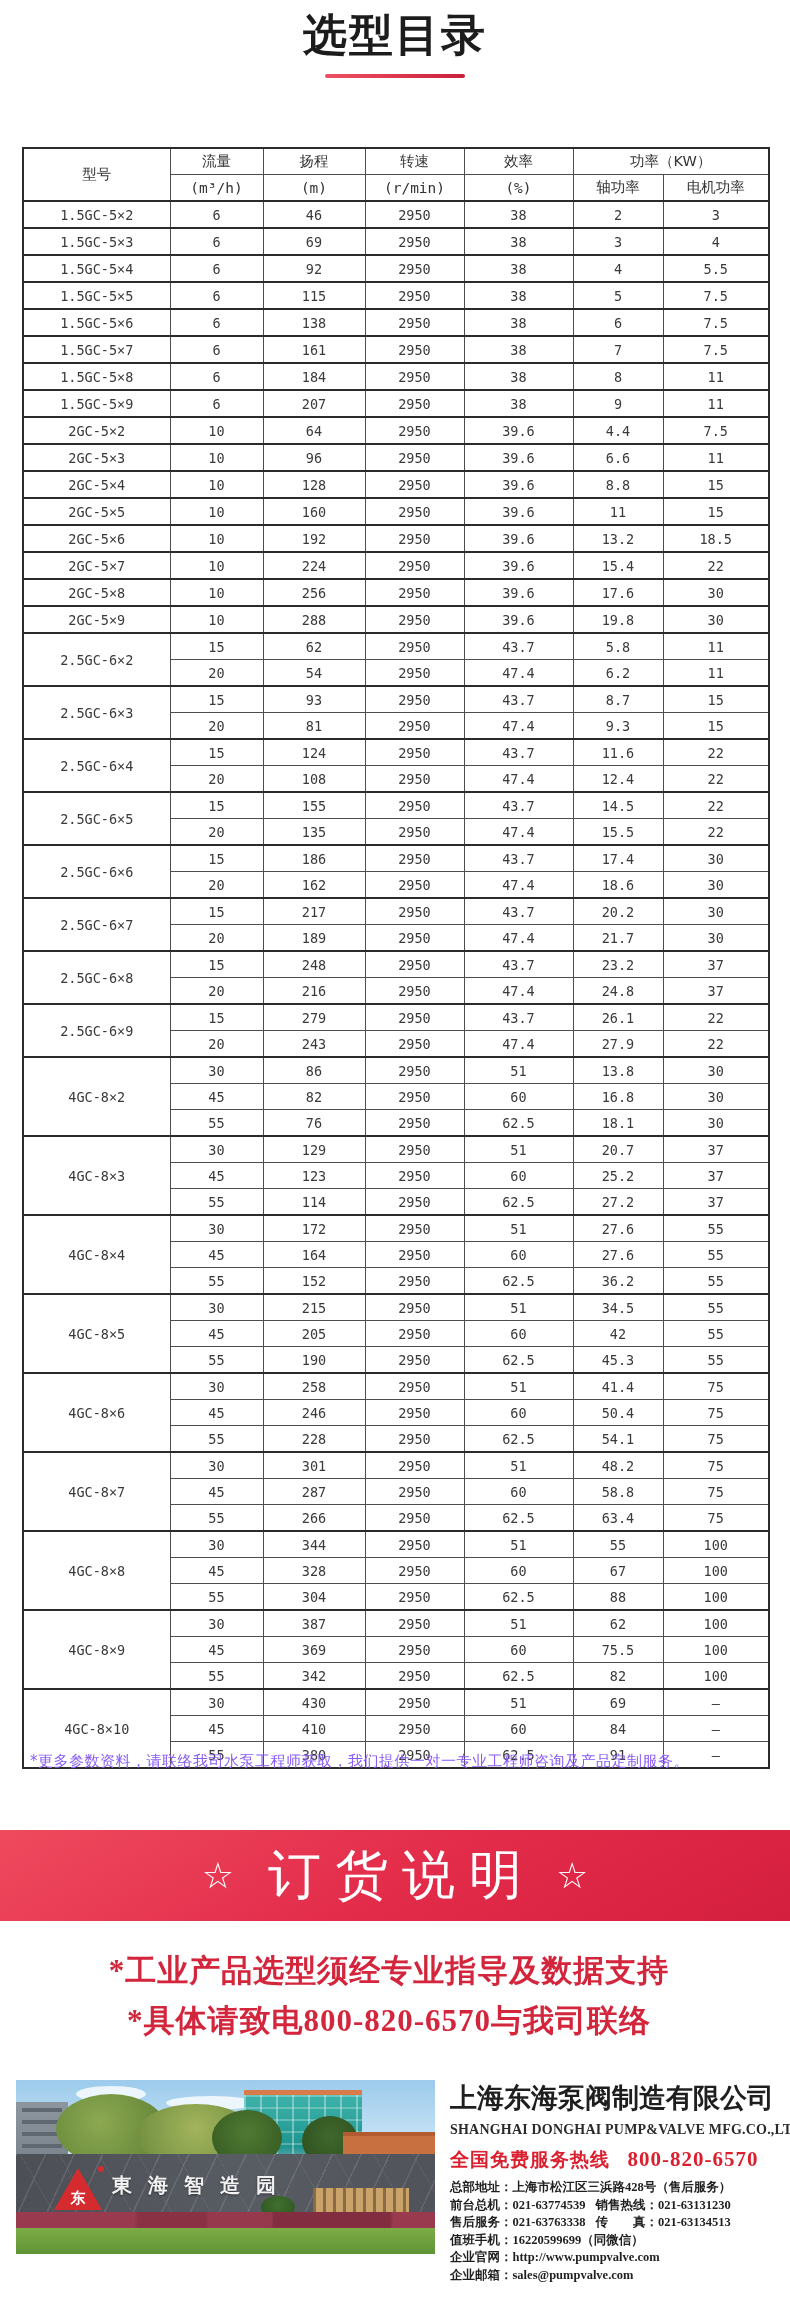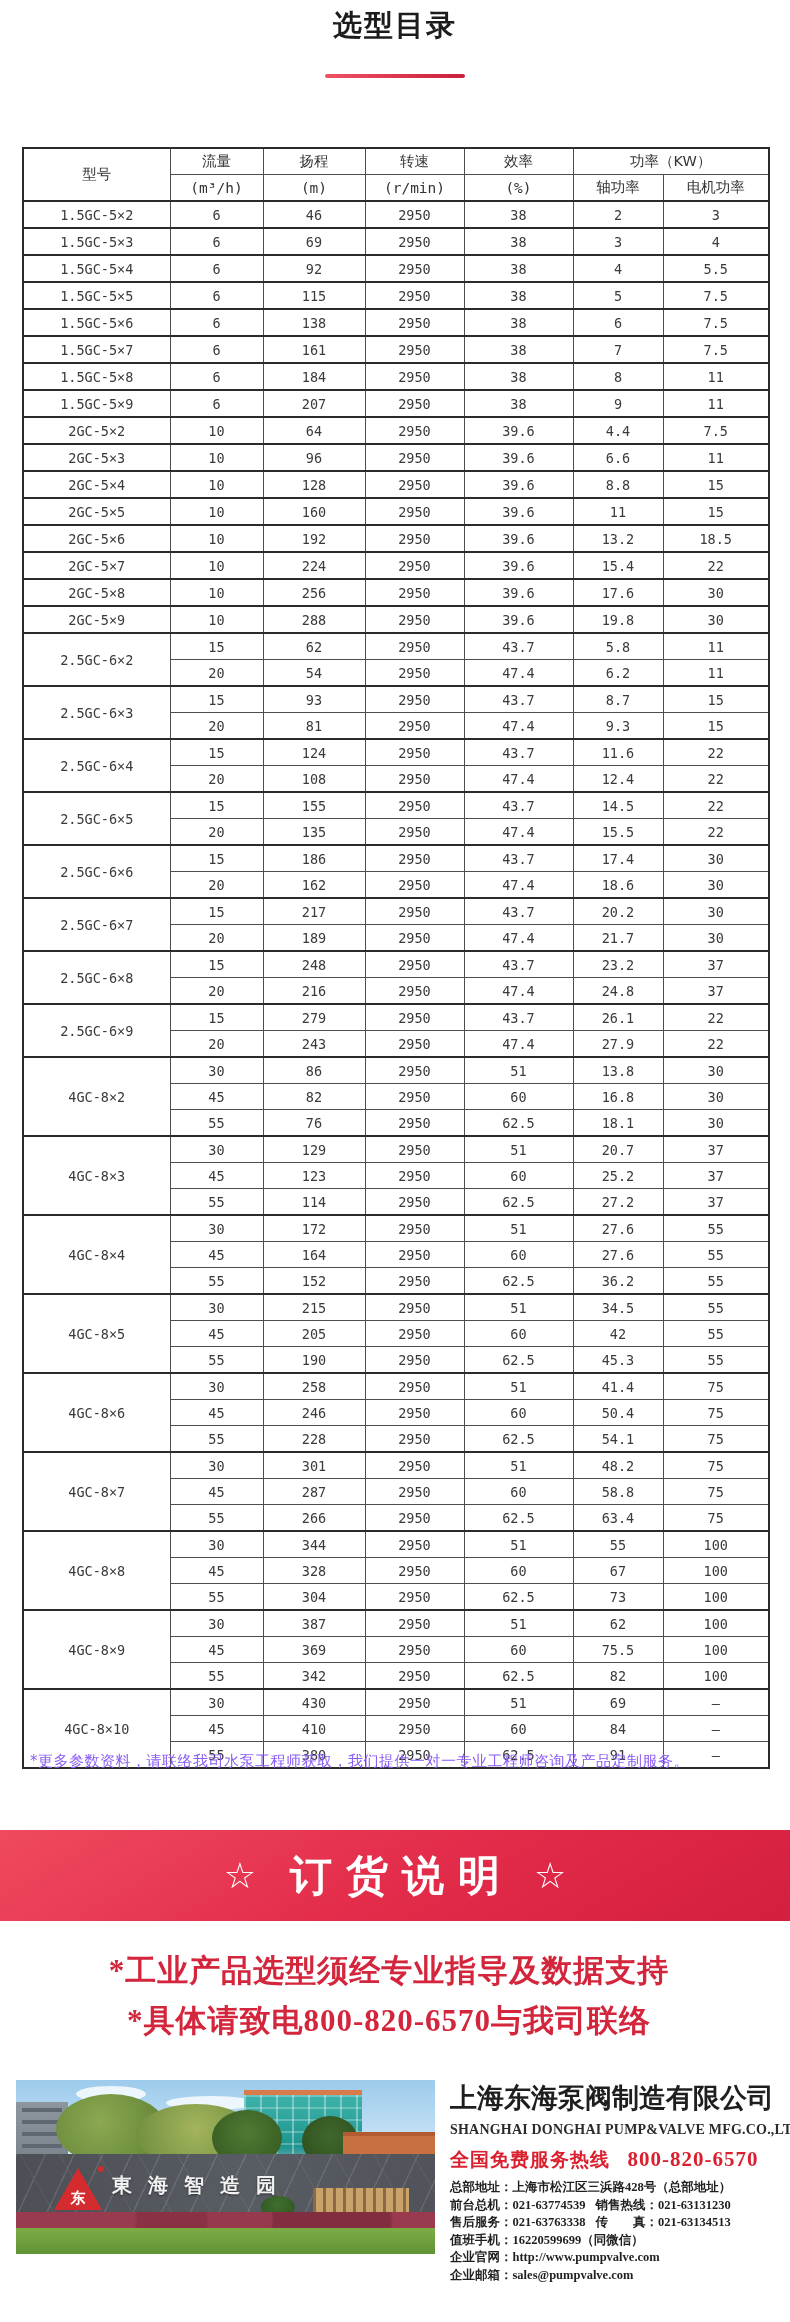--- a/index.html
+++ b/index.html
@@ -4,21 +4,21 @@
 <style>
   html,body{margin:0;padding:0;}
   body{
     width:790px;height:2322px;position:relative;background:#ffffff;
     font-family:"DejaVu Sans","Liberation Sans",sans-serif;color:#222;
     overflow:hidden;
   }
   
   .page-title{
     position:absolute;top:6px;left:0;right:0;text-align:center;
-    font-size:29px;font-weight:700;color:#1c1c1c;letter-spacing:2px;
+    font-size:44px;font-weight:700;color:#1c1c1c;letter-spacing:2px;
   }
   .title-underline{
     position:absolute;top:74px;left:50%;width:140px;height:4px;margin-left:-70px;
     background:linear-gradient(90deg,#ef5063,#c9203c);border-radius:2px;
   }
   
   .catalog-table{
     position:absolute;left:22px;top:147px;width:746px;
     border-collapse:collapse;table-layout:fixed;
     font-size:14px;color:#3a3a3a;
@@ -39,21 +39,21 @@
     font-size:15px;color:#8b5cf6;letter-spacing:0.5px;
   }
   
   .order-banner{
     position:absolute;left:0;top:1830px;width:790px;height:91px;
     background:linear-gradient(150deg,#ef4a5e 0%,#e22a49 55%,#d51f3e 100%);
     display:flex;align-items:center;justify-content:center;gap:20px;
     color:#ffffff;
   }
   .order-banner .star{font-size:36px;line-height:1;}
-  .order-banner .banner-title{font-size:42px;font-weight:700;letter-spacing:14px;text-indent:14px;}
+  .order-banner .banner-title{font-size:53px;font-weight:400;letter-spacing:14px;text-indent:14px;}
   
   .order-notes{
     position:absolute;left:0;top:1946px;right:12px;text-align:center;
     font-family:"Liberation Serif","DejaVu Serif",serif;font-weight:700;
     color:#d3253b;font-size:31px;line-height:50px;letter-spacing:1px;
   }
   
   .company{position:absolute;left:16px;top:2080px;width:774px;height:175px;}
   
   .factory-photo{position:absolute;left:0;top:0;width:419px;height:174px;overflow:hidden;background:linear-gradient(180deg,#9ccbec 0%,#cde6f6 40%,#e9f3fa 60%);}
@@ -587,21 +587,21 @@
         <td>2950</td>
         <td>60</td>
         <td>67</td>
         <td>100</td>
       </tr>
       <tr>
         <td>55</td>
         <td>304</td>
         <td>2950</td>
         <td>62.5</td>
-        <td>73</td>
+        <td>88</td>
         <td>100</td>
       </tr>
       <tr class="group-start">
         <td rowspan="3" class="model-cell">4GC-8×9</td>
         <td>30</td>
         <td>387</td>
         <td>2950</td>
         <td>51</td>
         <td>62</td>
         <td>100</td>
@@ -687,21 +687,21 @@
     <div class="fp-lawn"></div>
   </div>
   <div class="company-info">
     <div class="company-name-cn">上海东海泵阀制造有限公司</div>
     <div class="company-name-en">SHANGHAI DONGHAI PUMP&amp;VALVE MFG.CO.,LTD.</div>
     <div class="hotline">
       <span class="hl-label">全国免费服务热线</span>
       <span class="hl-number">800-820-6570</span>
     </div>
     <div class="contact-lines">
-        <div class="contact-line"><span class="contact-pair"><span>总部地址：</span><span>上海市松江区三浜路428号（总部地址）</span></span></div>
+        <div class="contact-line"><span class="contact-pair"><span>总部地址：</span><span>上海市松江区三浜路428号（售后服务）</span></span></div>
         <div class="contact-line"><span class="contact-pair"><span>前台总机：</span><span>021-63774539</span></span><span class="contact-pair"><span>销售热线：</span><span>021-63131230</span></span></div>
         <div class="contact-line"><span class="contact-pair"><span>售后服务：</span><span>021-63763338</span></span><span class="contact-pair"><span>传　　真：</span><span>021-63134513</span></span></div>
         <div class="contact-line"><span class="contact-pair"><span>值班手机：</span><span>16220599699（同微信）</span></span></div>
         <div class="contact-line"><span class="contact-pair"><span>企业官网：</span><span>http://www.pumpvalve.com</span></span></div>
         <div class="contact-line"><span class="contact-pair"><span>企业邮箱：</span><span>sales@pumpvalve.com</span></span></div>
       </div>
   </div>
 </div>
 
 </body></html>

